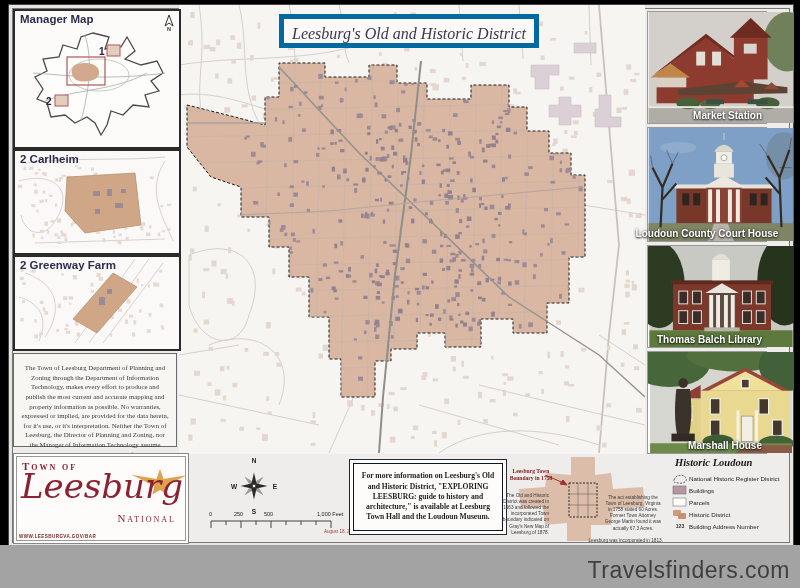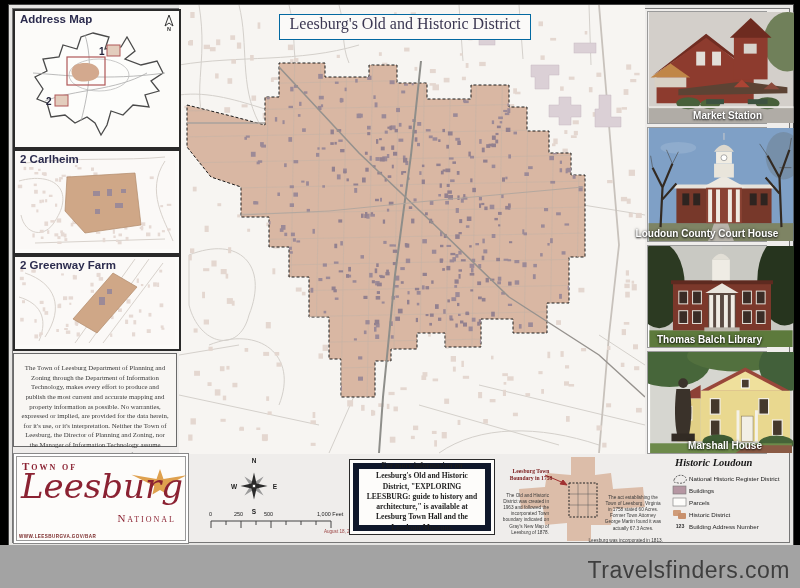--- a/index.html
+++ b/index.html
@@ -6,21 +6,21 @@
   body{width:800px;height:588px;position:relative;overflow:hidden;
        font-family:"Liberation Sans",sans-serif;}
   .poster{position:absolute;left:8px;top:4px;width:784px;height:541px;
           background:#efedeb;border:1px solid #444;
           box-shadow:inset 0 0 0 3px #e6e5e3, inset 0 0 0 4px #777;}
   .abs{position:absolute;}
   svg{display:block;}
 
   
   .title-box{left:270px;top:9px;width:250px;height:24px;background:#fbfaf8;
-             border:1px solid #0369a1;display:flex;align-items:flex-start;justify-content:center;z-index:5;}
+             border:5px solid #0369a1;display:flex;align-items:flex-end;justify-content:center;z-index:5;font-style:italic;}
   .title-box span{font-family:"Liberation Serif",serif;font-size:16px;color:#3b3752;}
 
   
   .panel{background:#fcfbf9;border:2px solid #2a2a2a;overflow:hidden;z-index:4;}
   .panel h3{position:absolute;left:5px;top:2px;margin:0;font-size:11.5px;color:#2c2c4e;z-index:3;}
   .vicinity{left:4px;top:4px;width:164px;height:136px;}
   .carlheim{left:4px;top:144px;width:164px;height:102px;}
   .greenway{left:4px;top:250px;width:164px;height:92px;}
   .north{position:absolute;right:4px;top:3px;z-index:3;text-align:center;}
   .north .nl{font-size:5.5px;font-weight:bold;color:#333;display:block;margin-top:-1px;}
@@ -56,21 +56,21 @@
   .compass span{position:absolute;font-size:6.5px;font-weight:bold;color:#222;}
   .compass .cn{left:50%;top:0;transform:translateX(-50%);}
   .compass .cs{left:50%;bottom:0;transform:translateX(-50%);}
   .compass .cw{left:0;top:50%;transform:translateY(-50%);}
   .compass .ce{right:0;top:50%;transform:translateY(-50%);}
   .scalebar{left:196px;top:506px;width:152px;height:28px;z-index:4;}
   .scalebar .lbl{position:absolute;top:0;font-size:5.5px;color:#222;}
   .scalebar .date{position:absolute;right:0;top:18px;font-size:4.6px;color:#9a4040;}
 
   
-  .infobox{left:344px;top:458px;width:138px;height:68px;background:#fdfcfa;border:6px solid #0f172a;
+  .infobox{left:344px;top:458px;width:150px;height:68px;background:#fdfcfa;border:1px solid #0f172a;
       box-shadow:0 0 0 3px #fdfcfa, 0 0 0 4px #2a2a2a;box-sizing:border-box;
       display:flex;align-items:center;z-index:4;}
   .infobox div{width:100%;padding:2px 6px;text-align:center;font-family:"Liberation Serif",serif;
       font-weight:bold;font-size:7.6px;line-height:1.35;color:#1c1c1c;}
 
   
   .b1758{left:484px;top:450px;width:170px;height:90px;z-index:4;}
   .b1758 .callout{position:absolute;left:12px;top:13px;width:52px;font-family:"Liberation Serif",serif;
       font-weight:bold;font-size:5.6px;line-height:1.2;color:#7a1a1a;text-align:center;}
   .b1758 .note{position:absolute;font-size:4.7px;line-height:1.3;color:#3a3a3a;}
@@ -1002,21 +1002,21 @@
         <path d="M62,210 L150,206 L250,196 L404,182" stroke="#b0a69e" stroke-width="0.9"></path>
       </g>
     </svg>
   </div>
 
   <div class="abs title-box">
     <span>Leesburg's Old and Historic District</span>
   </div>
 
   <div class="abs panel vicinity">
-    <h3>Address Map</h3>
+    <h3>Manager Map</h3>
     <div class="north">
       <svg width="12" height="13">
         <polygon points="6,1 10,12 6,9 2,12" fill="none" stroke="#333" stroke-width="1"></polygon>
       </svg>
       <span class="nl">N</span>
     </div>
     <svg width="160" height="132" viewBox="0 0 160 132">
       <path d="M78,22 L94,26 L90,38 L106,36 L112,26 L120,40 L110,48 L126,54 L142,50 L148,62 L136,70 L144,80 L130,84 L134,96 L118,94 L108,104 L96,100 L92,114 L86,124 L80,112 L72,106 L60,112 L50,104 L36,106 L32,92 L22,88 L28,78 L20,66 L32,60 L28,48 L44,46 L48,34 L62,38 L66,26 Z" fill="#fdfdfb" stroke="#4a4a4a" stroke-width="1.3"></path>
       <g stroke="#a9a9a9" stroke-width="0.8" fill="none">
         <path d="M18,62 C50,64 90,70 150,62"></path>

